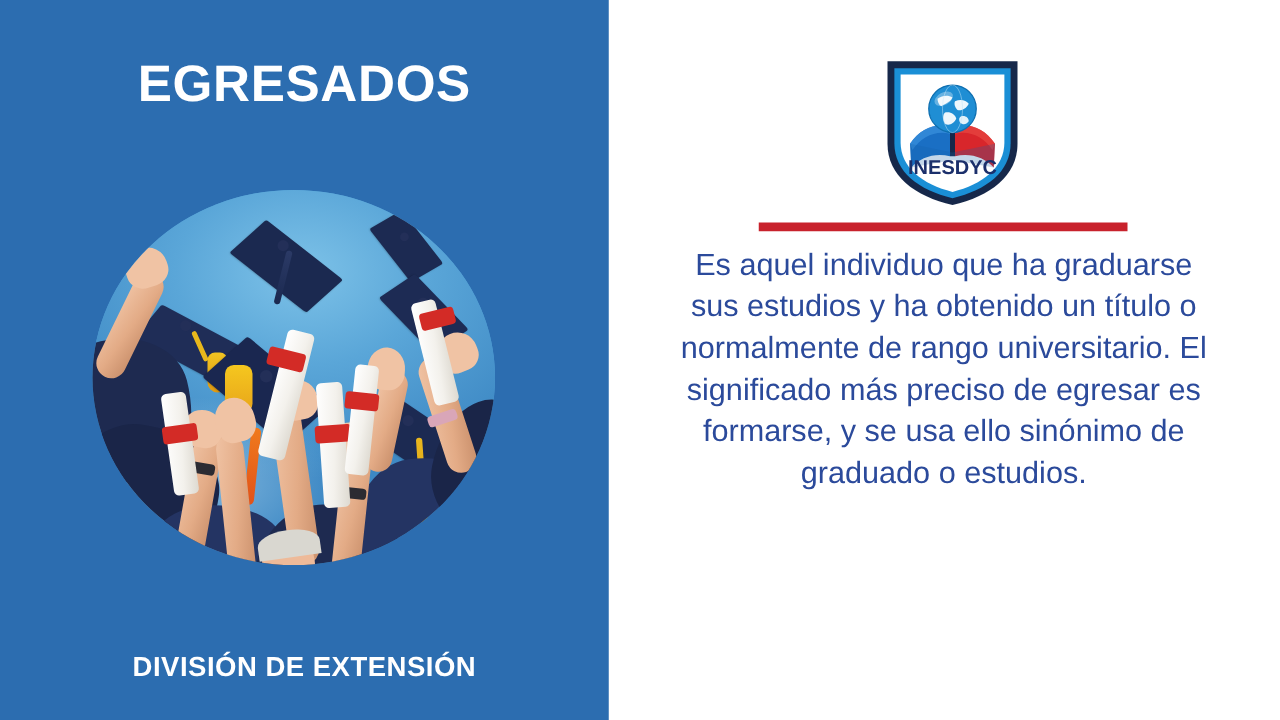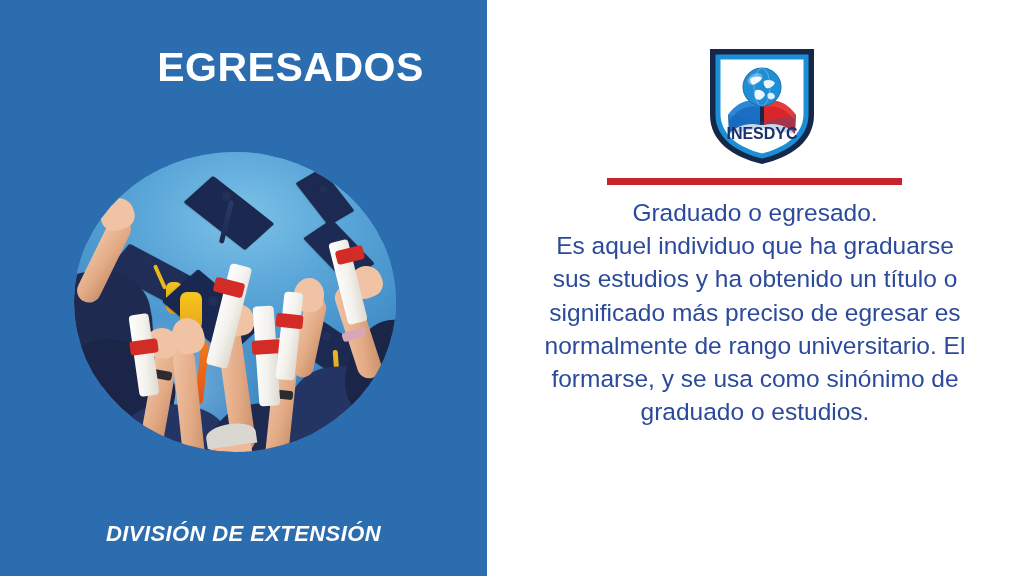--- a/index.html
+++ b/index.html
@@ -35,35 +35,33 @@
     position: absolute;
     left: 0;
     top: 44px;
     width: 487px;
     text-align: center;
     color: #ffffff;
     font-size: 41px;
     font-weight: bold;
     letter-spacing: 0.5px;
     font-family: "Liberation Sans", sans-serif;
-    margin-left: 47px;
   }
 
   .footer-title {
     position: absolute;
     left: 0;
     top: 521px;
     width: 487px;
     text-align: center;
     color: #ffffff;
     font-size: 22px;
     font-weight: bold;
     letter-spacing: 0.4px;
     font-family: "Liberation Sans", sans-serif;
-    font-style: italic;
   }
 
   
   .photo-circle {
     position: absolute;
     left: 74px;
     top: 152px;
     width: 322px;
     height: 300px;
     border-radius: 50%;
@@ -318,22 +316,21 @@
 
       <ellipse cx="49" cy="34" rx="8" ry="5" fill="#ffffff" opacity=".32" transform="rotate(-28 49 34)"></ellipse>
 
       <text x="56" y="94" text-anchor="middle" font-family="Liberation Sans, sans-serif" font-size="16" font-weight="bold" fill="#1b2f6b">INESDYC</text>
     </svg>
   </div>
 
   <div class="red-rule"></div>
 
   <div class="definition">
-    <div>Graduado o egresado.</div>
     <div>Es aquel individuo que ha graduarse</div>
     <div>sus estudios y ha obtenido un título o</div>
+    <div>normalmente de rango universitario. El</div>
     <div>significado más preciso de egresar es</div>
-    <div>normalmente de rango universitario. El</div>
-    <div>formarse, y se usa como sinónimo de</div>
+    <div>formarse, y se usa ello sinónimo de</div>
     <div>graduado o estudios.</div>
   </div>
 
 </div>
 
 </body></html>

